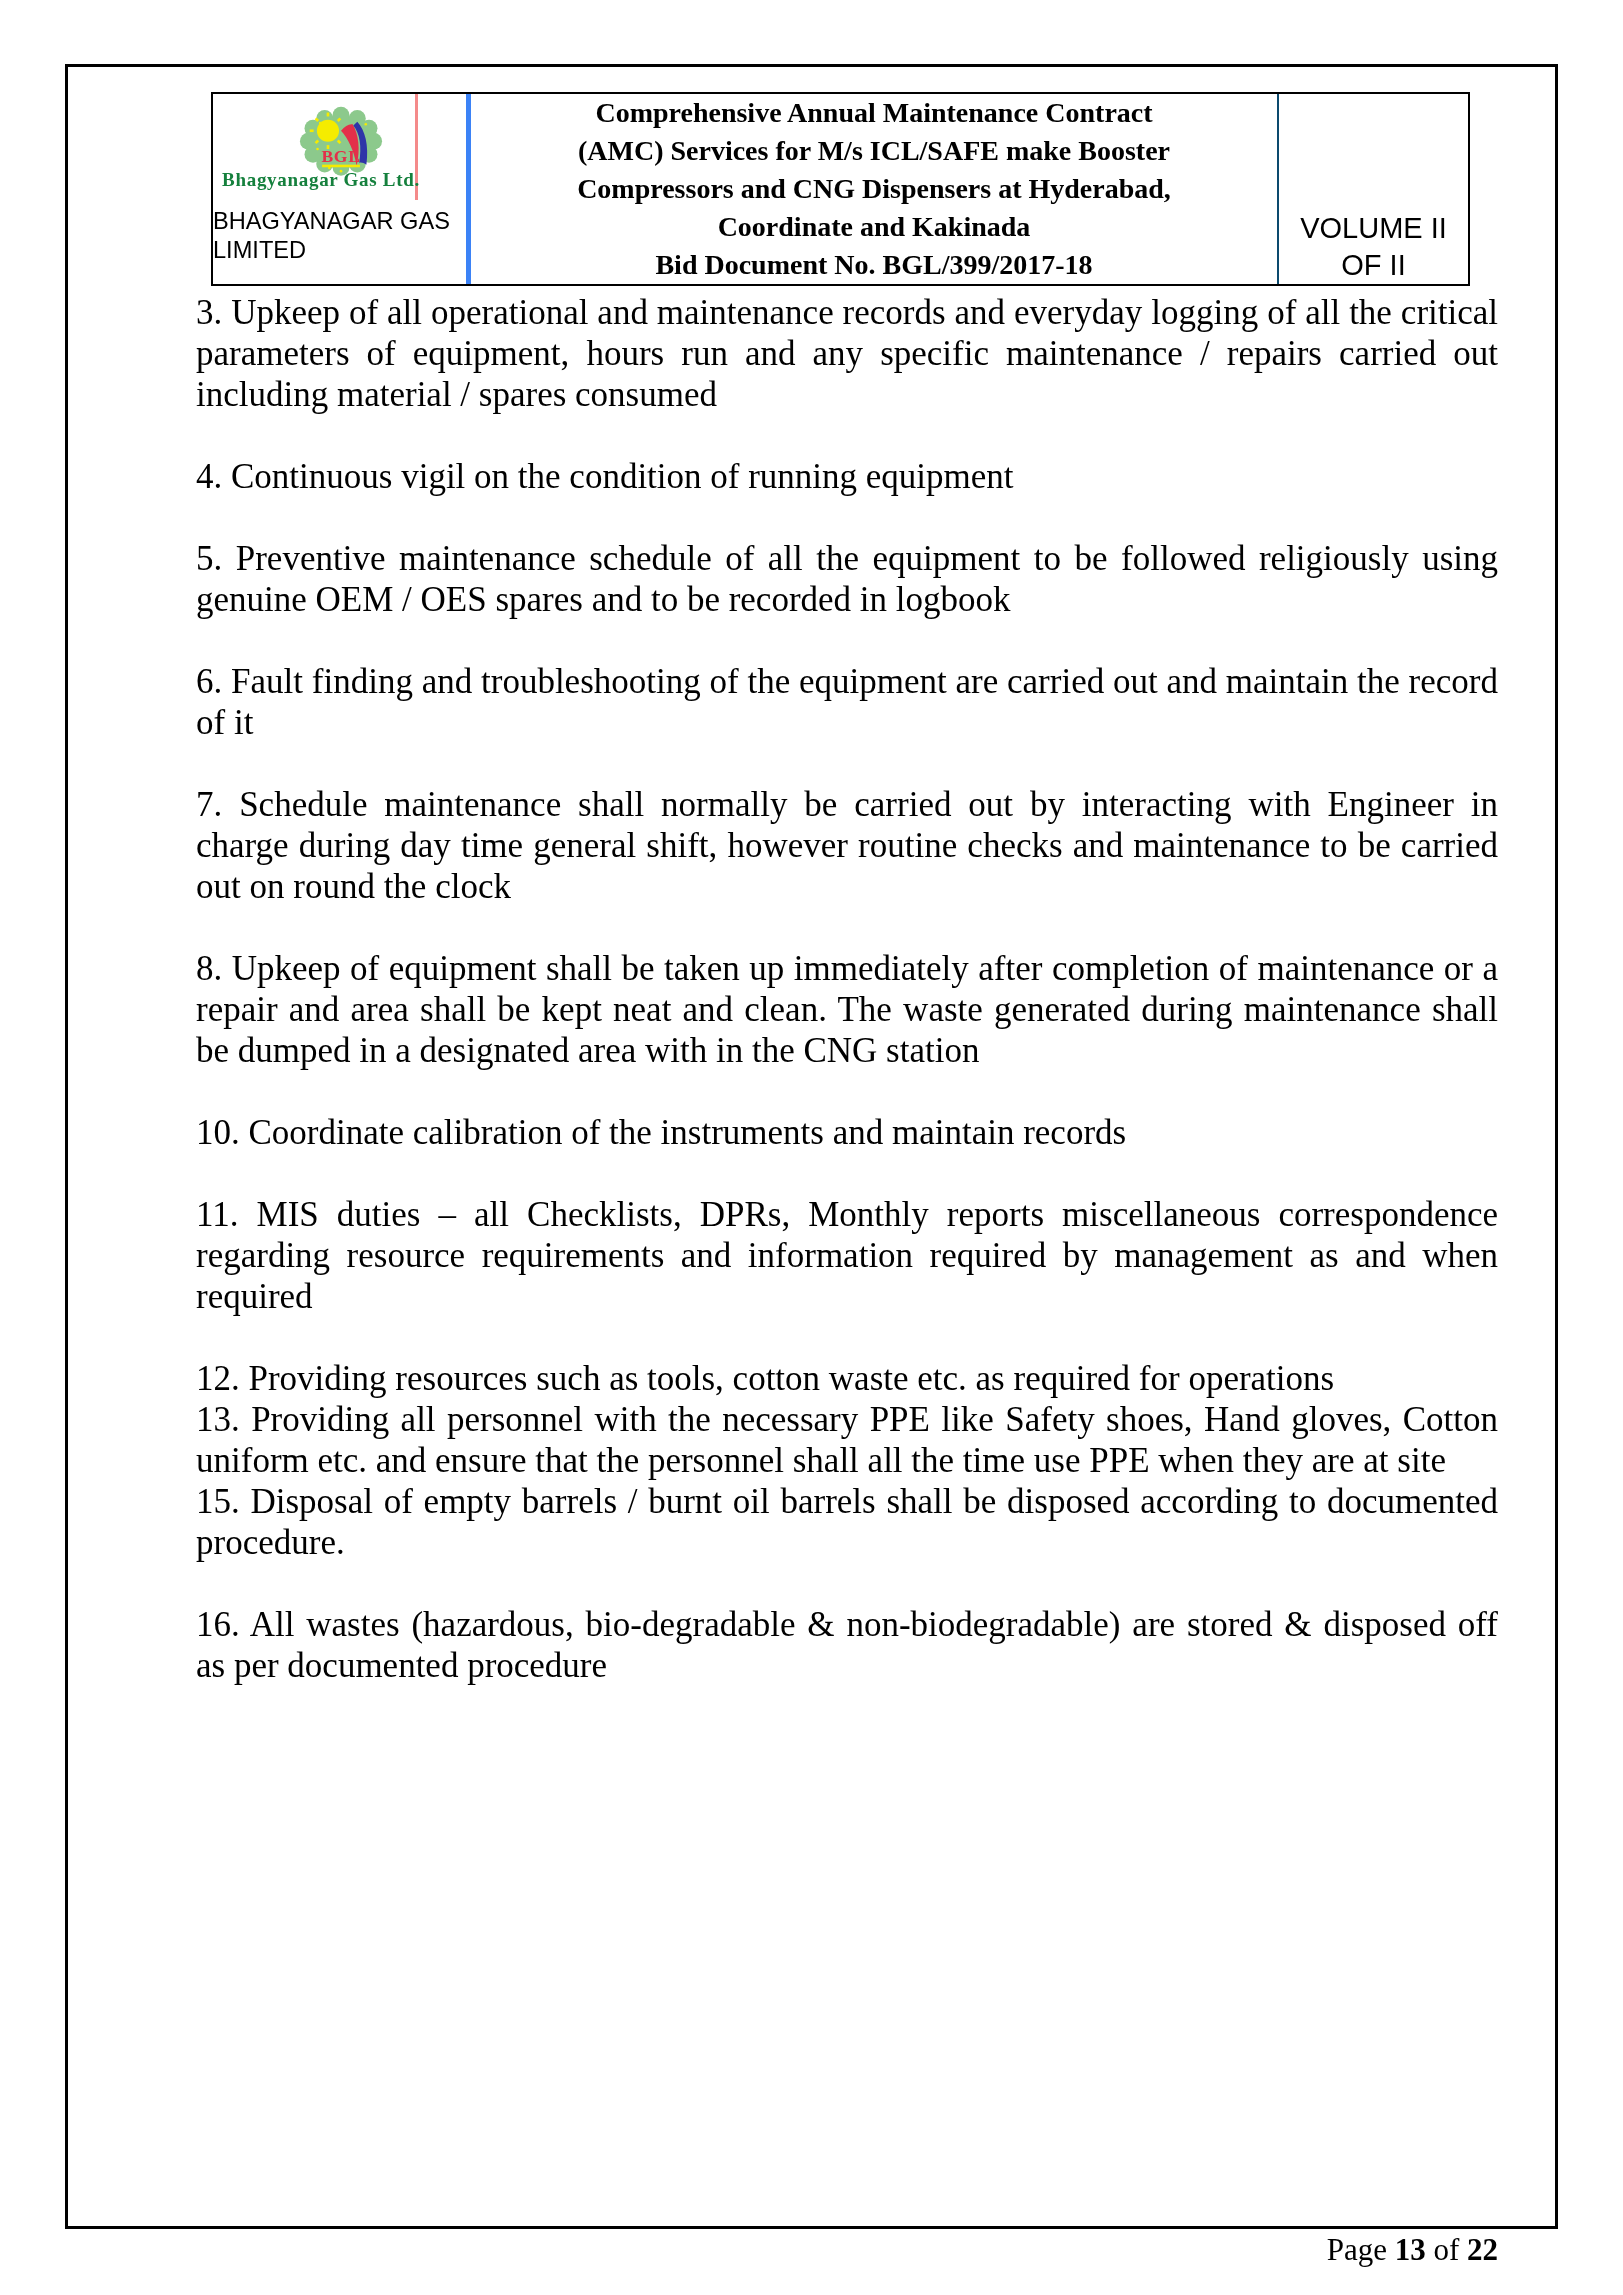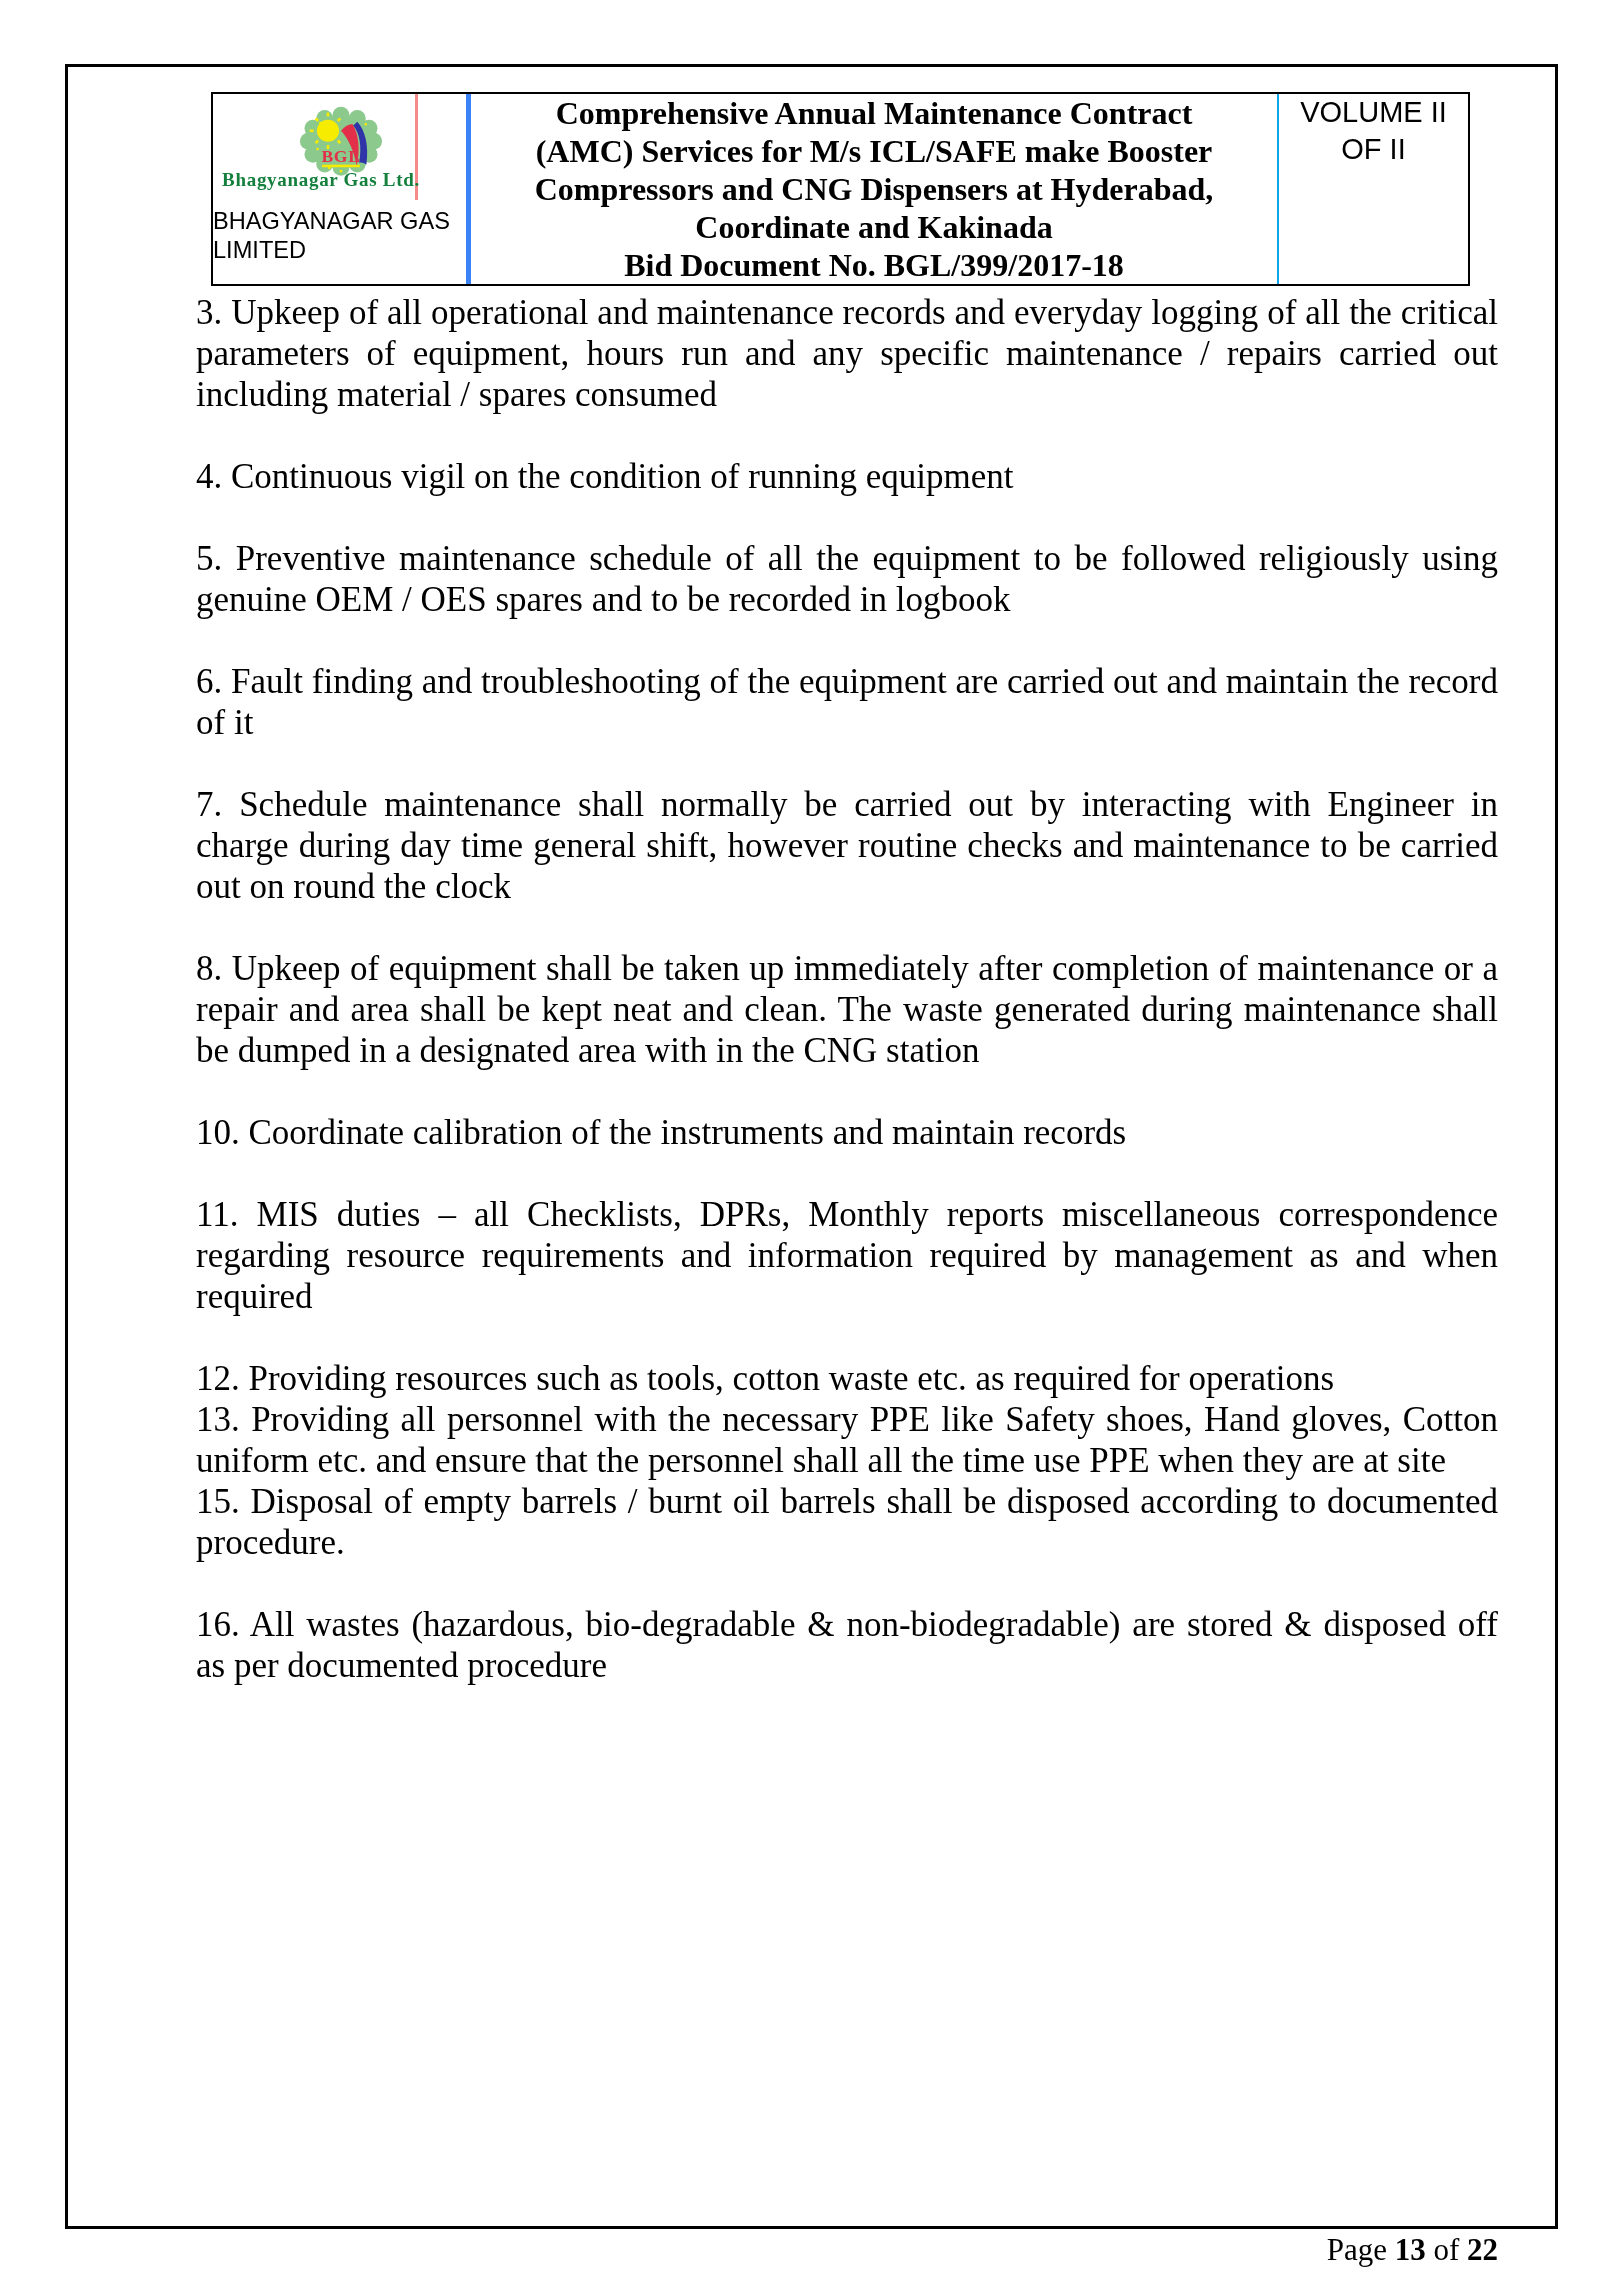--- a/index.html
+++ b/index.html
@@ -68,30 +68,30 @@
     color: #000000;
   }
   .company-name div { white-space: nowrap; }
   .cell-title {
     flex: 1;
     display: flex;
     flex-direction: column;
     justify-content: center;
     text-align: center;
     font-weight: bold;
-    font-size: 32px;
+    font-size: 28px;
     line-height: 38px;
     font-family: "Liberation Serif", serif;
   }
   .cell-title div { white-space: nowrap; }
   .cell-volume {
     width: 191px;
-    border-left: 2px solid #0ea5e9;
+    border-left: 2px solid #0c4a6e;
     display: flex;
-    align-items: flex-start;
+    align-items: flex-end;
     justify-content: center;
     text-align: center;
     font-family: "Liberation Sans", sans-serif;
     font-size: 29px;
     line-height: 37px;
   }
   
   .content {
     position: absolute;
     left: 196px; top: 292px;

